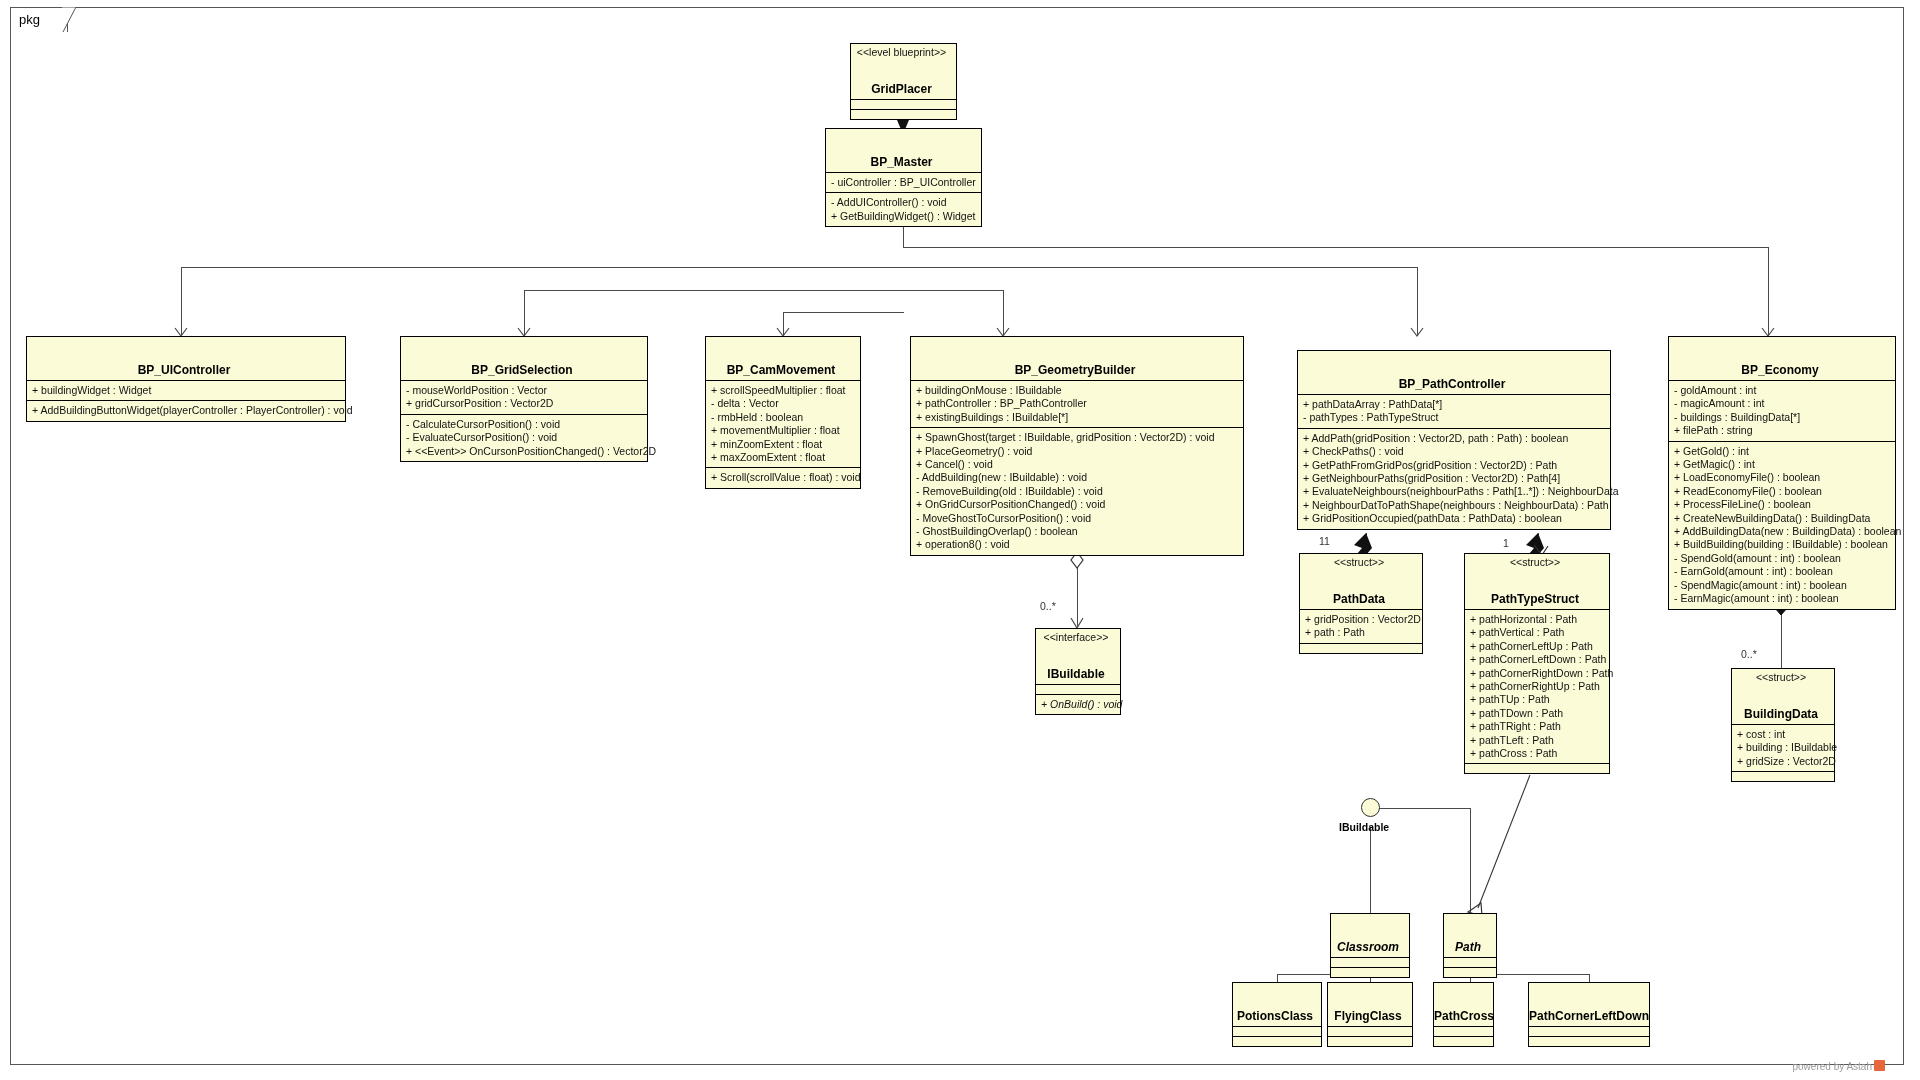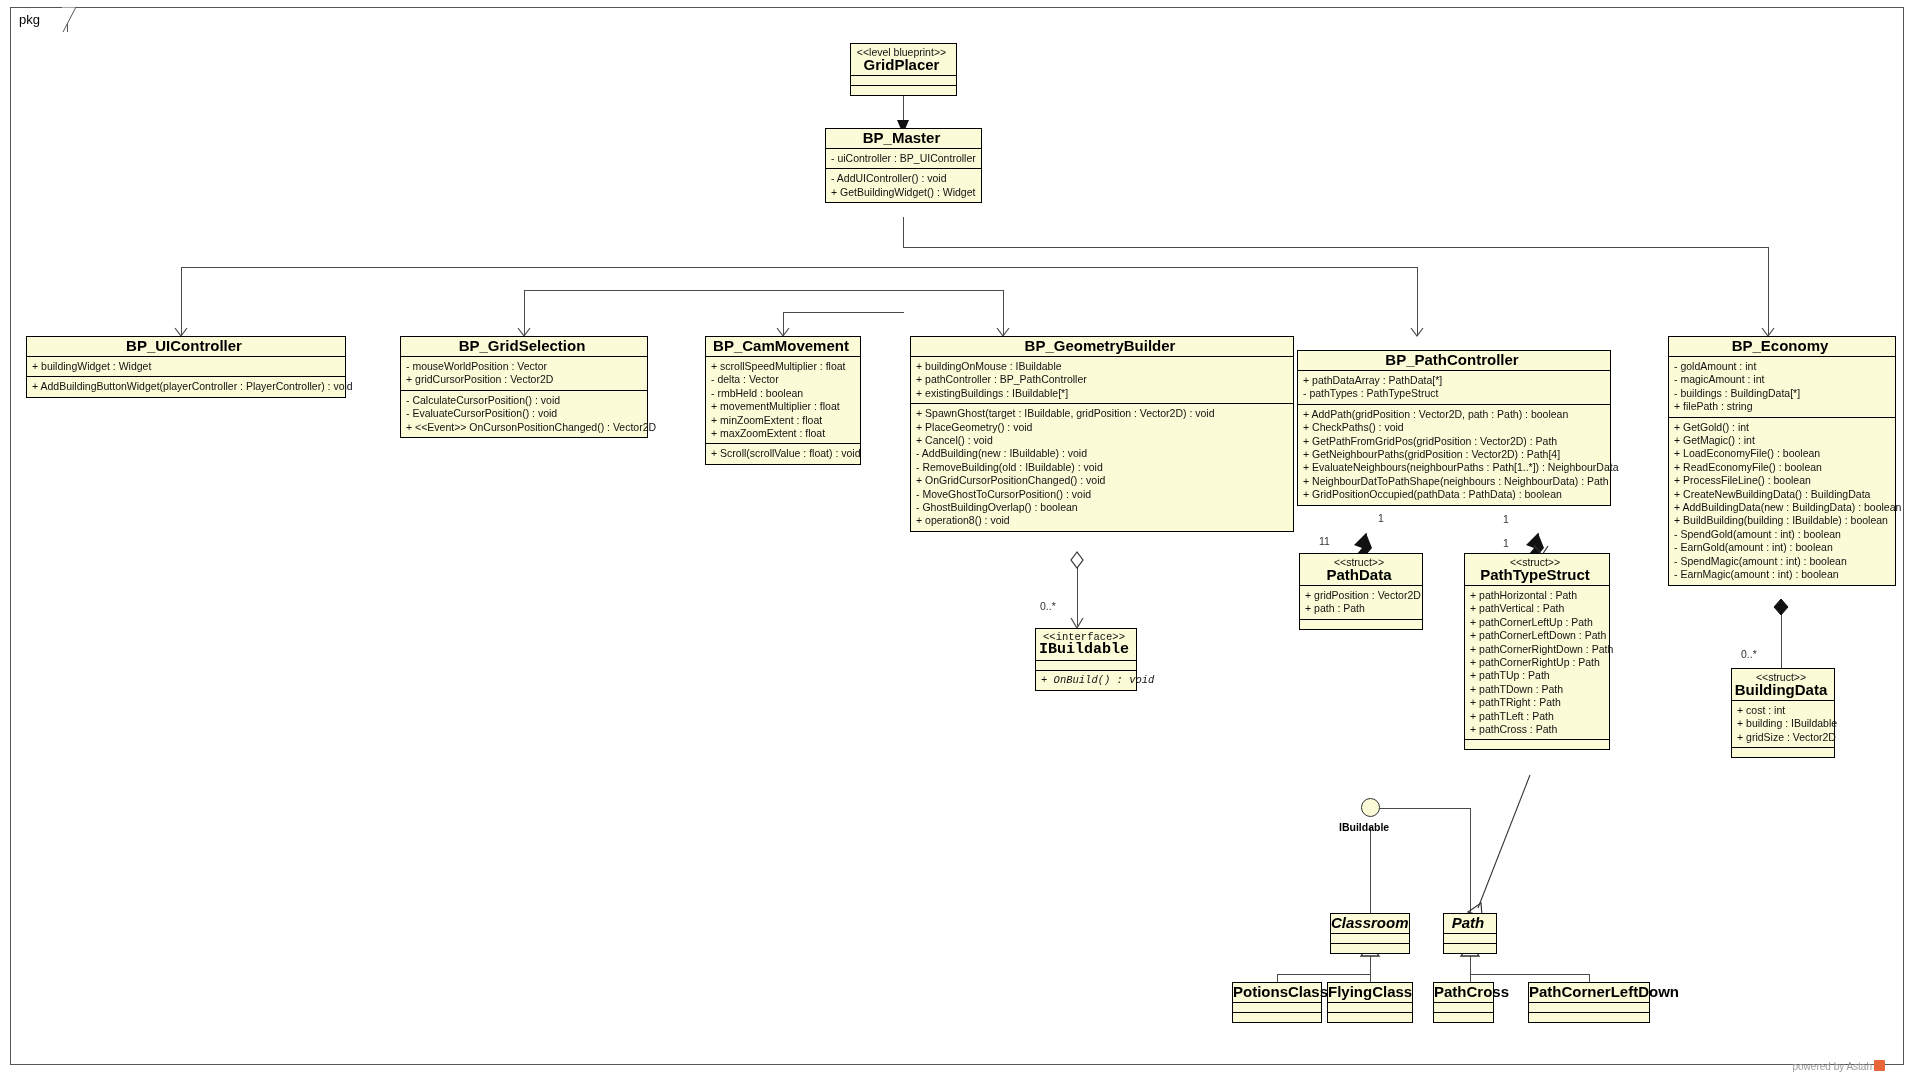--- a/index.html
+++ b/index.html
@@ -14,22 +14,22 @@
            border:1px solid #555;border-bottom:none;box-sizing:border-box;
            background:#fff;}
   #pkg-tab-slant{position:absolute;left:62px;top:7px;width:16px;height:26px;}
   #pkg-tab-label{position:absolute;left:19px;top:12px;font-size:13px;color:#000;}
 
   
   .cls{position:absolute;box-sizing:border-box;border:1.6px solid #000;
        background:#fbfbd7;}
   .cls .hdr{border-bottom:1.2px solid #000;padding:2px 4px 3px 0;text-align:center;}
   .cls .stereo{font-size:10.5px;color:#111;line-height:12px;}
-  .cls .cname{font-size:15px;font-weight:bold;color:#000;line-height:14px;
-              white-space:nowrap;}
+  .cls .cname{font-size:12px;font-weight:bold;color:#000;line-height:14px;
+              white-space:nowrap;margin-top:24px;}
   .cls .cname.abstract{font-style:italic;font-weight:bold;}
   .cls .comp{border-bottom:1.2px solid #000;padding:3px 4px 3px 5px;}
   .cls .comp:last-child{border-bottom:none;}
   .cls .comp.empty{height:9px;padding:0;}
   .cls .mem{font-size:10.5px;color:#111;line-height:13.4px;white-space:nowrap;}
   .cls .mem.ital{font-style:italic;}
 
   
   .ln{position:absolute;background:#4a4a4a;}
   .lnh{height:1px;}
@@ -207,21 +207,21 @@
       <div class="mem">- rmbHeld : boolean</div>
       <div class="mem">+ movementMultiplier : float</div>
       <div class="mem">+ minZoomExtent : float</div>
       <div class="mem">+ maxZoomExtent : float</div>
     </div>
     <div class="comp">
       <div class="mem">+ Scroll(scrollValue : float) : void</div>
     </div>
   </div>
 
-  <div class="cls" id="c-geometry" style="left:910px;top:336px;width:384px;">
+  <div class="cls" id="c-geometry" style="left:910px;top:336px;width:334px;">
     <div class="hdr">
       <div class="cname">BP_GeometryBuilder</div>
     </div>
     <div class="comp">
       <div class="mem">+ buildingOnMouse : IBuildable</div>
       <div class="mem">+ pathController : BP_PathController</div>
       <div class="mem">+ existingBuildings : IBuildable[*]</div>
     </div>
     <div class="comp">
       <div class="mem">+ SpawnGhost(target : IBuildable, gridPosition : Vector2D) : void</div>
@@ -274,21 +274,21 @@
       <div class="mem">+ CreateNewBuildingData() : BuildingData</div>
       <div class="mem">+ AddBuildingData(new : BuildingData) : boolean</div>
       <div class="mem">+ BuildBuilding(building : IBuildable) : boolean</div>
       <div class="mem">- SpendGold(amount : int) : boolean</div>
       <div class="mem">- EarnGold(amount : int) : boolean</div>
       <div class="mem">- SpendMagic(amount : int) : boolean</div>
       <div class="mem">- EarnMagic(amount : int) : boolean</div>
     </div>
   </div>
 
-  <div class="cls" id="c-ibuildable" style="left:1035px;top:628px;width:102px;font-family:Liberation Mono, monospace;">
+  <div class="cls" id="c-ibuildable" style="left:1035px;top:628px;width:86px;">
     <div class="hdr">
       <div class="stereo">&lt;&lt;interface&gt;&gt;</div>
       <div class="cname">IBuildable</div>
     </div>
     <div class="comp empty"></div>
     <div class="comp">
       <div class="mem ital">+ OnBuild() : void</div>
     </div>
   </div>
 

